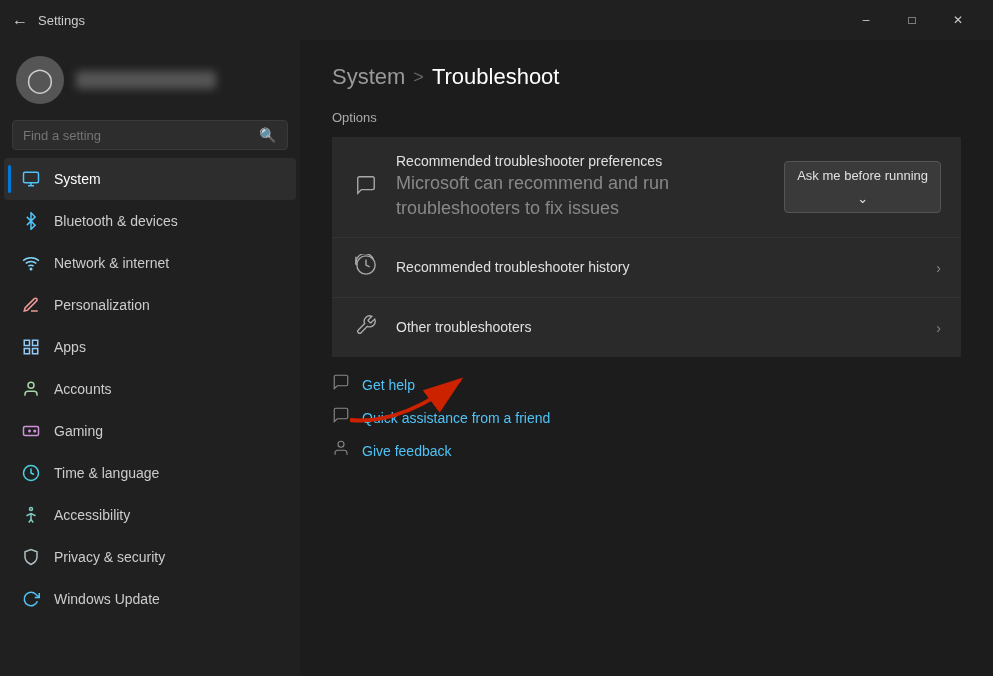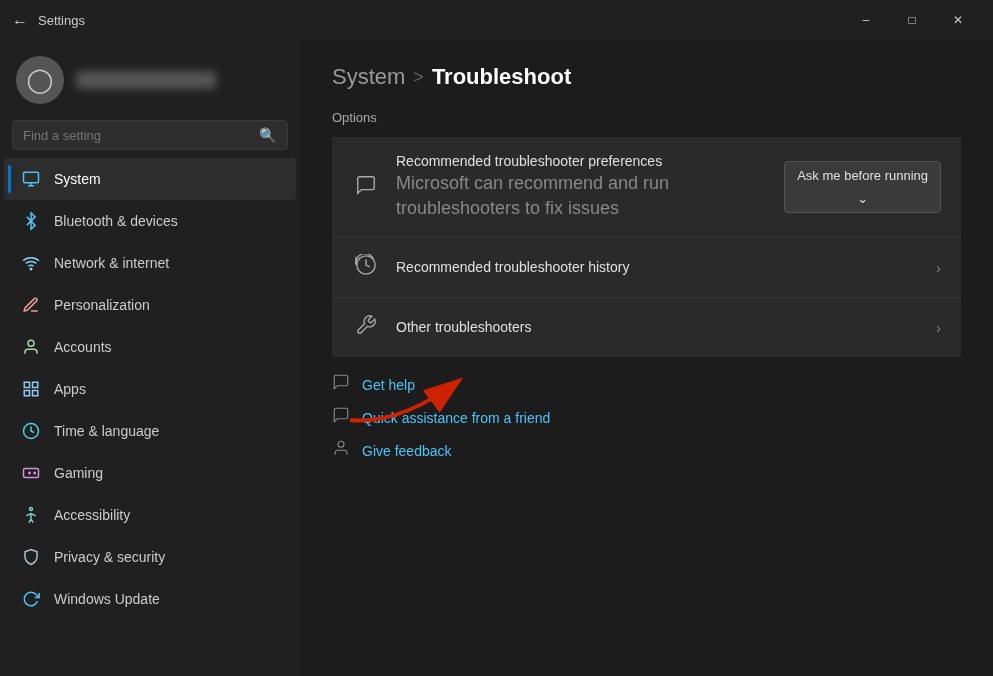--- a/index.html
+++ b/index.html
@@ -180,21 +180,21 @@
     .breadcrumb-parent {
       color: #999;
       font-weight: 400;
     }
     .breadcrumb-sep {
       color: #666;
       font-size: 18px;
     }
     .breadcrumb-current {
       color: #fff;
-      font-weight: 700;
+      font-weight: 400;
     }
     .section-title {
       font-size: 13px;
       color: #aaa;
       margin-bottom: 12px;
     }
     .card {
       background: #2a2a2a;
       border-radius: 0;
       margin-bottom: 4px;
@@ -339,58 +339,58 @@
       <div class="nav-item">
         <div class="nav-icon icon-personalization">
           <svg width="18" height="18" viewBox="0 0 24 24" fill="none" stroke="#ef9a9a" stroke-width="2">
               <path d="M12 20h9"></path>
               <path d="M16.5 3.5a2.121 2.121 0 0 1 3 3L7 19l-4 1 1-4L16.5 3.5z"></path>
             </svg>
         </div>
         <span>Personalization</span>
       </div>
       <div class="nav-item">
-        <div class="nav-icon icon-accounts">
-          <svg width="18" height="18" viewBox="0 0 24 24" fill="none" stroke="#a5d6a7" stroke-width="2">
-              <path d="M20 21v-2a4 4 0 0 0-4-4H8a4 4 0 0 0-4 4v2"></path>
-              <circle cx="12" cy="7" r="4"></circle>
-            </svg>
-        </div>
-        <span>Accounts</span>
-      </div>
-      <div class="nav-item">
         <div class="nav-icon icon-apps">
           <svg width="18" height="18" viewBox="0 0 24 24" fill="none" stroke="#90caf9" stroke-width="2">
               <rect x="3" y="3" width="7" height="7"></rect>
               <rect x="14" y="3" width="7" height="7"></rect>
               <rect x="3" y="14" width="7" height="7"></rect>
               <rect x="14" y="14" width="7" height="7"></rect>
             </svg>
         </div>
         <span>Apps</span>
       </div>
       <div class="nav-item">
-        <div class="nav-icon icon-time">
-          <svg width="18" height="18" viewBox="0 0 24 24" fill="none" stroke="#4dd0e1" stroke-width="2">
-              <circle cx="12" cy="12" r="10"></circle>
-              <polyline points="12 6 12 12 16 14"></polyline>
-            </svg>
-        </div>
-        <span>Time &amp; language</span>
+        <div class="nav-icon icon-accounts">
+          <svg width="18" height="18" viewBox="0 0 24 24" fill="none" stroke="#a5d6a7" stroke-width="2">
+              <path d="M20 21v-2a4 4 0 0 0-4-4H8a4 4 0 0 0-4 4v2"></path>
+              <circle cx="12" cy="7" r="4"></circle>
+            </svg>
+        </div>
+        <span>Accounts</span>
       </div>
       <div class="nav-item">
         <div class="nav-icon icon-gaming">
           <svg width="18" height="18" viewBox="0 0 24 24" fill="none" stroke="#ce93d8" stroke-width="2">
               <rect x="2" y="6" width="20" height="12" rx="2"></rect>
               <line x1="8" y1="12" x2="12" y2="12"></line>
               <line x1="10" y1="10" x2="10" y2="14"></line>
               <circle cx="17" cy="12" r="1" fill="#ce93d8"></circle>
             </svg>
         </div>
         <span>Gaming</span>
+      </div>
+      <div class="nav-item">
+        <div class="nav-icon icon-time">
+          <svg width="18" height="18" viewBox="0 0 24 24" fill="none" stroke="#4dd0e1" stroke-width="2">
+              <circle cx="12" cy="12" r="10"></circle>
+              <polyline points="12 6 12 12 16 14"></polyline>
+            </svg>
+        </div>
+        <span>Time &amp; language</span>
       </div>
       <div class="nav-item">
         <div class="nav-icon icon-accessibility">
           <svg width="18" height="18" viewBox="0 0 24 24" fill="none" stroke="#80cbc4" stroke-width="2">
               <circle cx="12" cy="4" r="2"></circle>
               <path d="M12 10v8"></path>
               <path d="M6 13l6-3 6 3"></path>
               <path d="M9 22l3-4 3 4"></path>
             </svg>
         </div>

